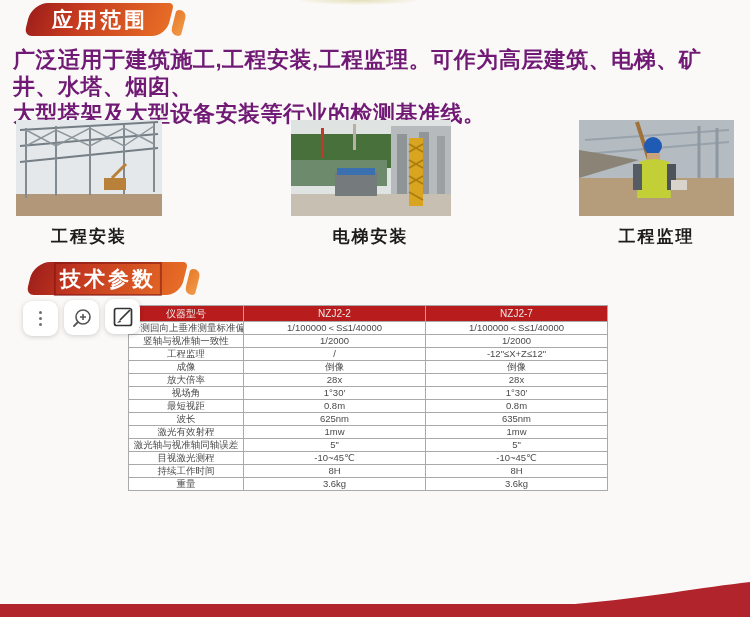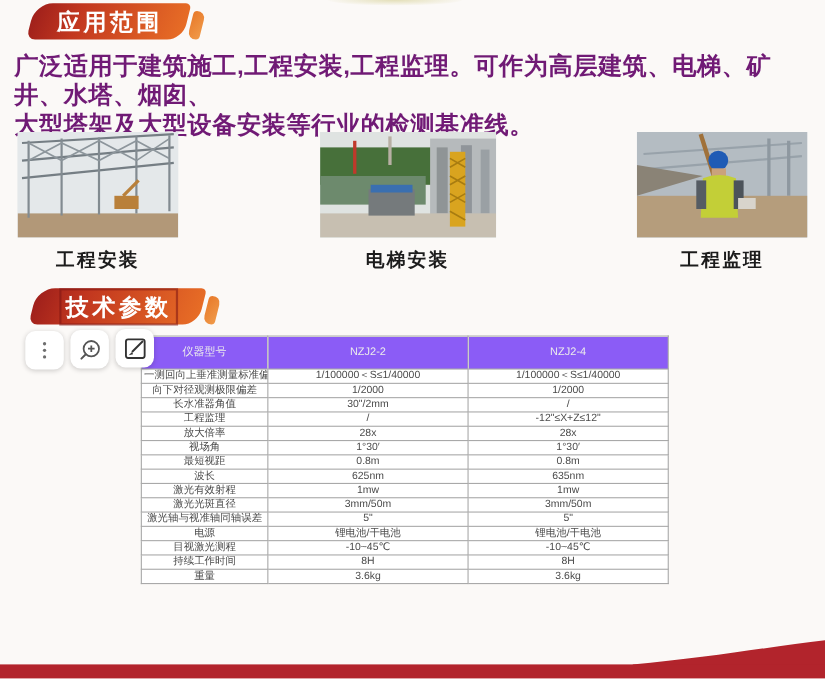--- a/index.html
+++ b/index.html
@@ -40,21 +40,21 @@
               justify-content:center; z-index:6; cursor:pointer; }
   .tb1 { left:23px; top:301px; } .tb2 { left:64px; top:300px; } .tb3 { left:105px; top:299px; }
   .kebab { display:flex; flex-direction:column; gap:3px; }
   .kebab i { width:3px; height:3px; border-radius:50%; background:#6e6e6e; }
 
   
   .spec-wrap { position:absolute; left:128px; top:305px; z-index:4; }
   table.spec { border-collapse:collapse; table-layout:fixed; width:479px; background:#ffffff; }
   table.spec th, table.spec td { border:1px solid #a9a9a9; text-align:center; padding:0 2px;
       font-size:9.5px; height:13px; line-height:12px; color:#4a4a4a; white-space:nowrap; overflow:hidden; }
-  table.spec thead th { background:#8b5cf6; color:#ececec; font-weight:400; height:30px; font-size:10px; }
+  table.spec thead th { background:#b91c1c; color:#ececec; font-weight:400; height:16px; font-size:10px; }
   col.c-label { width:115px; } col.c-m1 { width:182px; } col.c-m2 { width:182px; }
 
   
   .bottom-bar { position:absolute; left:0; bottom:0; width:750px; height:13px; background:#b2242c; }
   .bottom-swoosh { position:absolute; right:0; bottom:12px; width:175px; height:26px; display:block; }
 </style>
 </head>
 <body>
 
 <div class="page">
@@ -156,45 +156,45 @@
     <table class="spec">
       <colgroup>
           <col class="c-label">
           <col class="c-m1">
           <col class="c-m2">
         </colgroup>
       <thead>
         <tr>
           <th>仪器型号</th>
           <th>NZJ2-2</th>
-          <th>NZJ2-4</th>
+          <th>NZJ2-7</th>
         </tr>
       </thead>
       <tbody>
           <tr>
             <td>一测回向上垂准测量标准偏差</td>
             <td>1/100000＜S≤1/40000</td>
             <td>1/100000＜S≤1/40000</td>
           </tr>
           <tr>
-            <td>向下对径观测极限偏差</td>
+            <td>竖轴与视准轴一致性</td>
             <td>1/2000</td>
             <td>1/2000</td>
-          </tr>
-          <tr>
-            <td>长水准器角值</td>
-            <td>30"/2mm</td>
-            <td>/</td>
           </tr>
           <tr>
             <td>工程监理</td>
             <td>/</td>
             <td>-12"≤X+Z≤12"</td>
           </tr>
           <tr>
+            <td>成像</td>
+            <td>倒像</td>
+            <td>倒像</td>
+          </tr>
+          <tr>
             <td>放大倍率</td>
             <td>28x</td>
             <td>28x</td>
           </tr>
           <tr>
             <td>视场角</td>
             <td>1°30′</td>
             <td>1°30′</td>
           </tr>
           <tr>
@@ -206,33 +206,23 @@
             <td>波长</td>
             <td>625nm</td>
             <td>635nm</td>
           </tr>
           <tr>
             <td>激光有效射程</td>
             <td>1mw</td>
             <td>1mw</td>
           </tr>
           <tr>
-            <td>激光光斑直径</td>
-            <td>3mm/50m</td>
-            <td>3mm/50m</td>
-          </tr>
-          <tr>
             <td>激光轴与视准轴同轴误差</td>
             <td>5"</td>
             <td>5"</td>
-          </tr>
-          <tr>
-            <td>电源</td>
-            <td>锂电池/干电池</td>
-            <td>锂电池/干电池</td>
           </tr>
           <tr>
             <td>目视激光测程</td>
             <td>-10~45℃</td>
             <td>-10~45℃</td>
           </tr>
           <tr>
             <td>持续工作时间</td>
             <td>8H</td>
             <td>8H</td>

